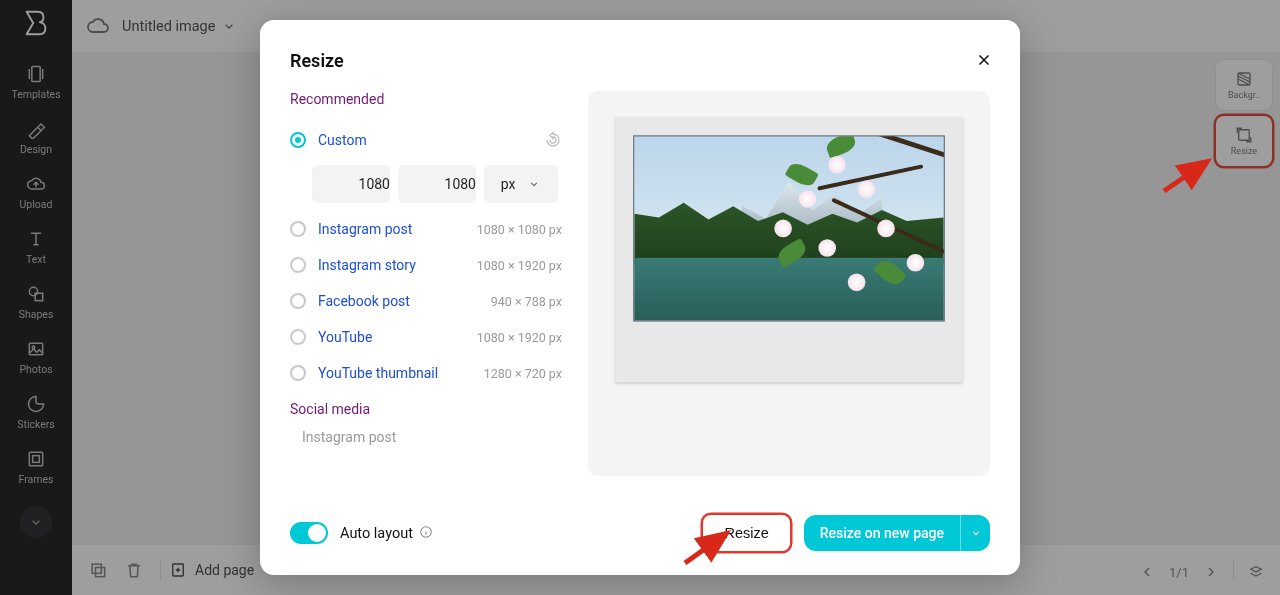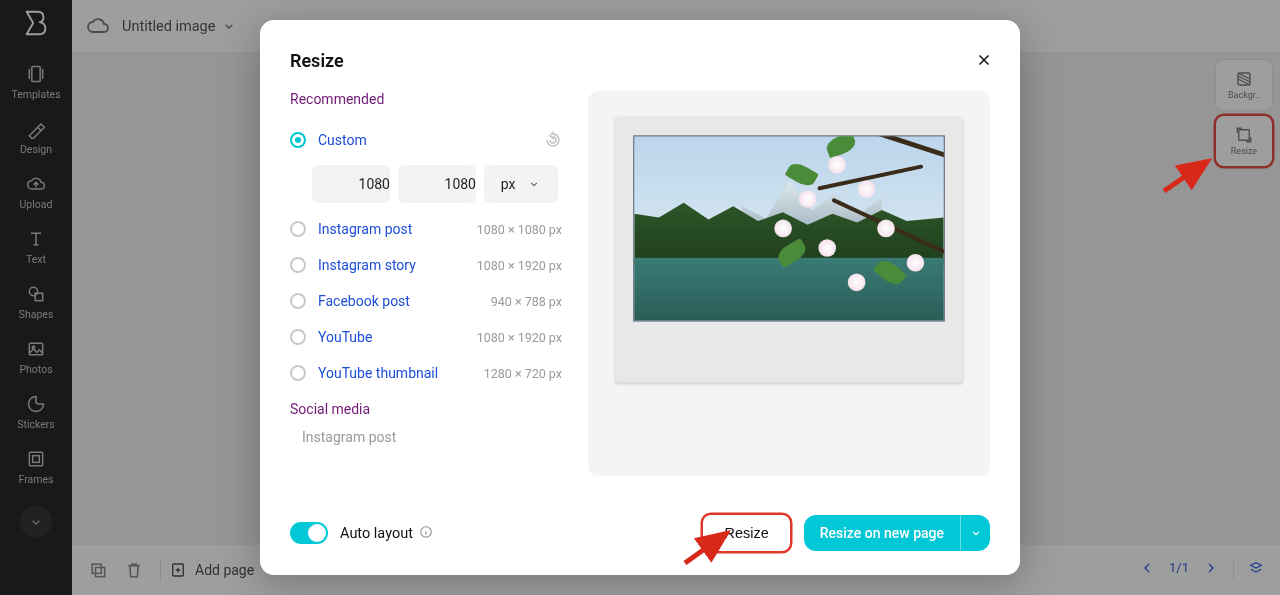--- a/index.html
+++ b/index.html
@@ -32,21 +32,21 @@
   .rptile { background:#fff; border-radius:8px; width:56px; height:50px; display:flex; flex-direction:column; align-items:center; justify-content:center; font-size:9px; color:#6b6b6b; box-shadow:0 0 0 1px rgba(0,0,0,0.05);}
   .rptile svg { width:18px; height:18px; margin-bottom:2px; color:#6b6b6b;}
   .rptile.highlight { box-shadow:0 0 0 2.5px #e0382b; }
 
   
   .bottombar { position:absolute; left:72px; right:0; bottom:0; height:50px; background:#ffffff; display:flex; align-items:center; padding:0 16px; color:#4a4a4a;}
   .bottombar .bic { width:20px; height:20px; color:#7a7a7a; margin-right:16px; display:flex; align-items:center; justify-content:center;}
   .bottombar .sep { width:1px; height:22px; background:#e2e2e2; margin:0 8px 0 0;}
   .addpage { display:flex; align-items:center; gap:8px; font-size:14px; color:#3a3a3a; cursor:pointer;justify-content:flex-end;}
   .addpage svg{width:18px;height:18px;}
-  .bb-right{ margin-left:auto; display:flex; align-items:flex-start; gap:14px; color:#1d4ed8; font-size:13px;}
+  .bb-right{ margin-left:auto; display:flex; align-items:flex-end; gap:14px; color:#737373; font-size:13px;}
   .bb-right svg{width:16px;height:16px;}
 
   
   .overlay { position:absolute; inset:0; background:rgba(40,40,40,0.45);}
   .modal { position:absolute; left:260px; top:20px; width:760px; height:555px; background:#fff; border-radius:14px; box-shadow:0 8px 40px rgba(0,0,0,0.25); padding:30px 30px 24px 30px; display:flex; flex-direction:column;}
   .modal h2 { font-size:18px; font-weight:600; color:#111; margin-bottom:20px;}
   .close-x { position:absolute; right:22px; top:26px; width:28px; height:28px; display:flex; align-items:center; justify-content:center; cursor:pointer; color:#111;}
   .close-x svg { width:18px; height:18px; }
   .modal-body { display:flex; gap:26px; flex:1; overflow:hidden;}
   .leftcol { width:290px; display:flex; flex-direction:column;}

